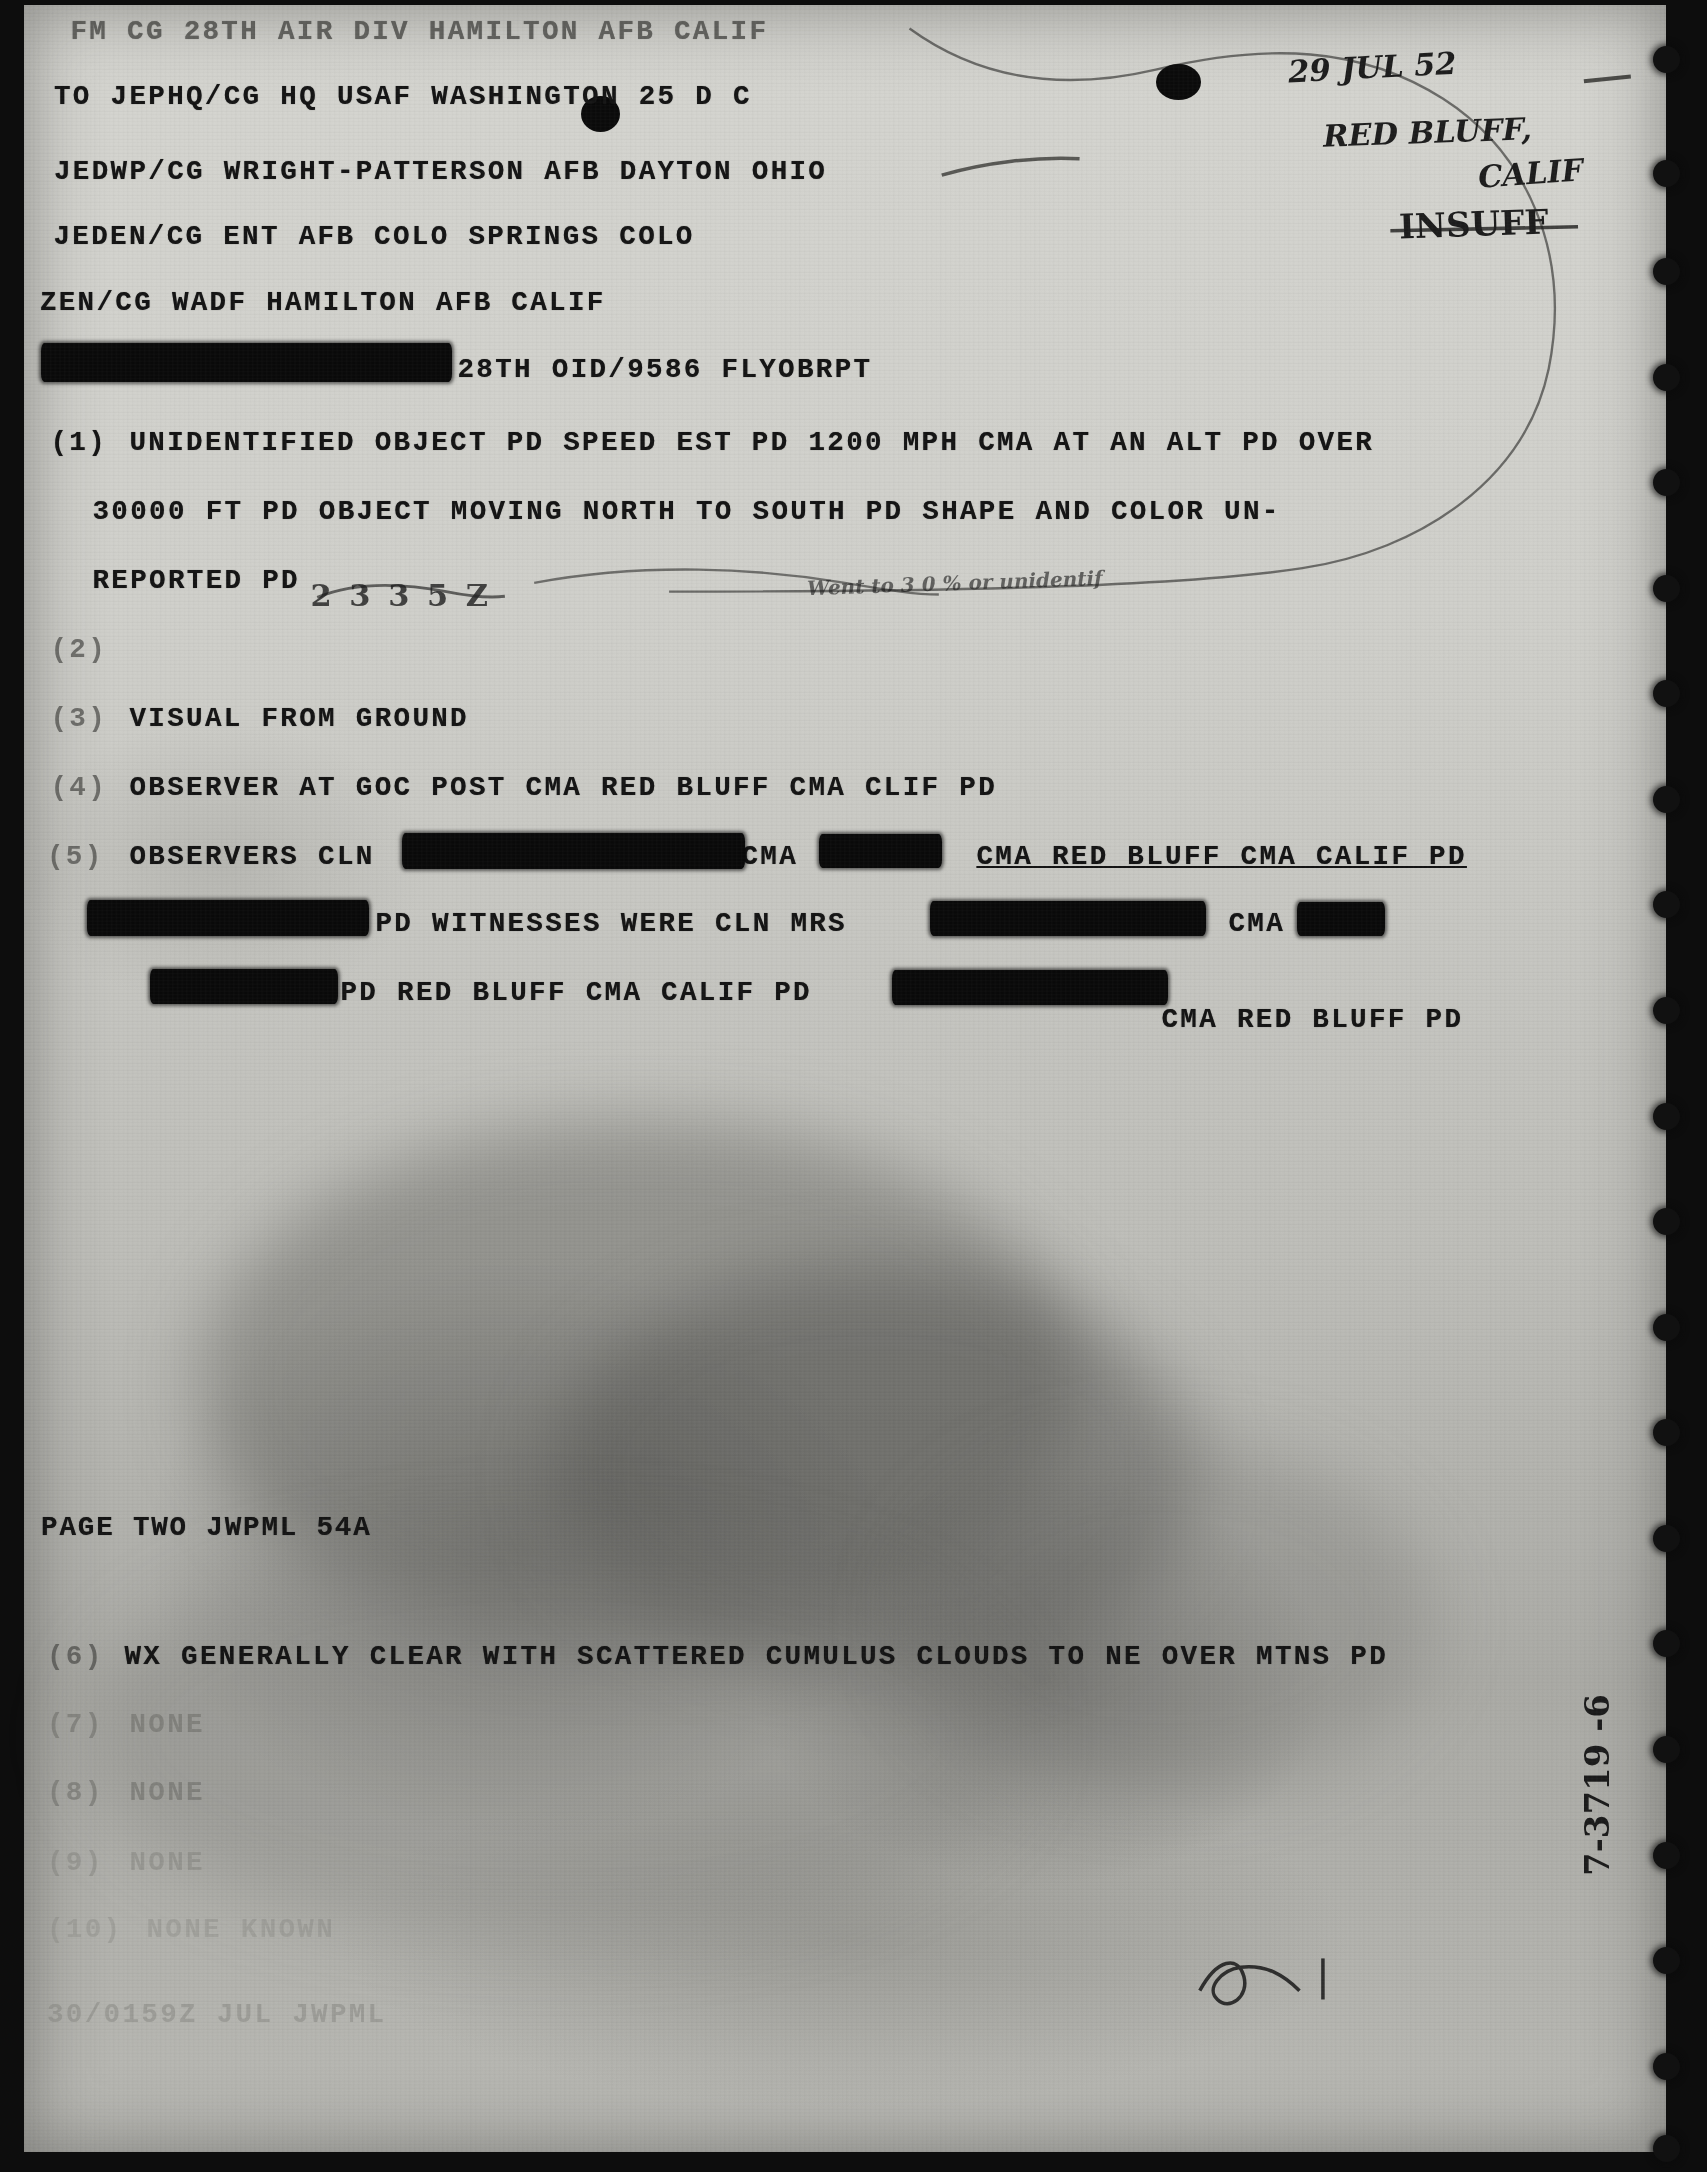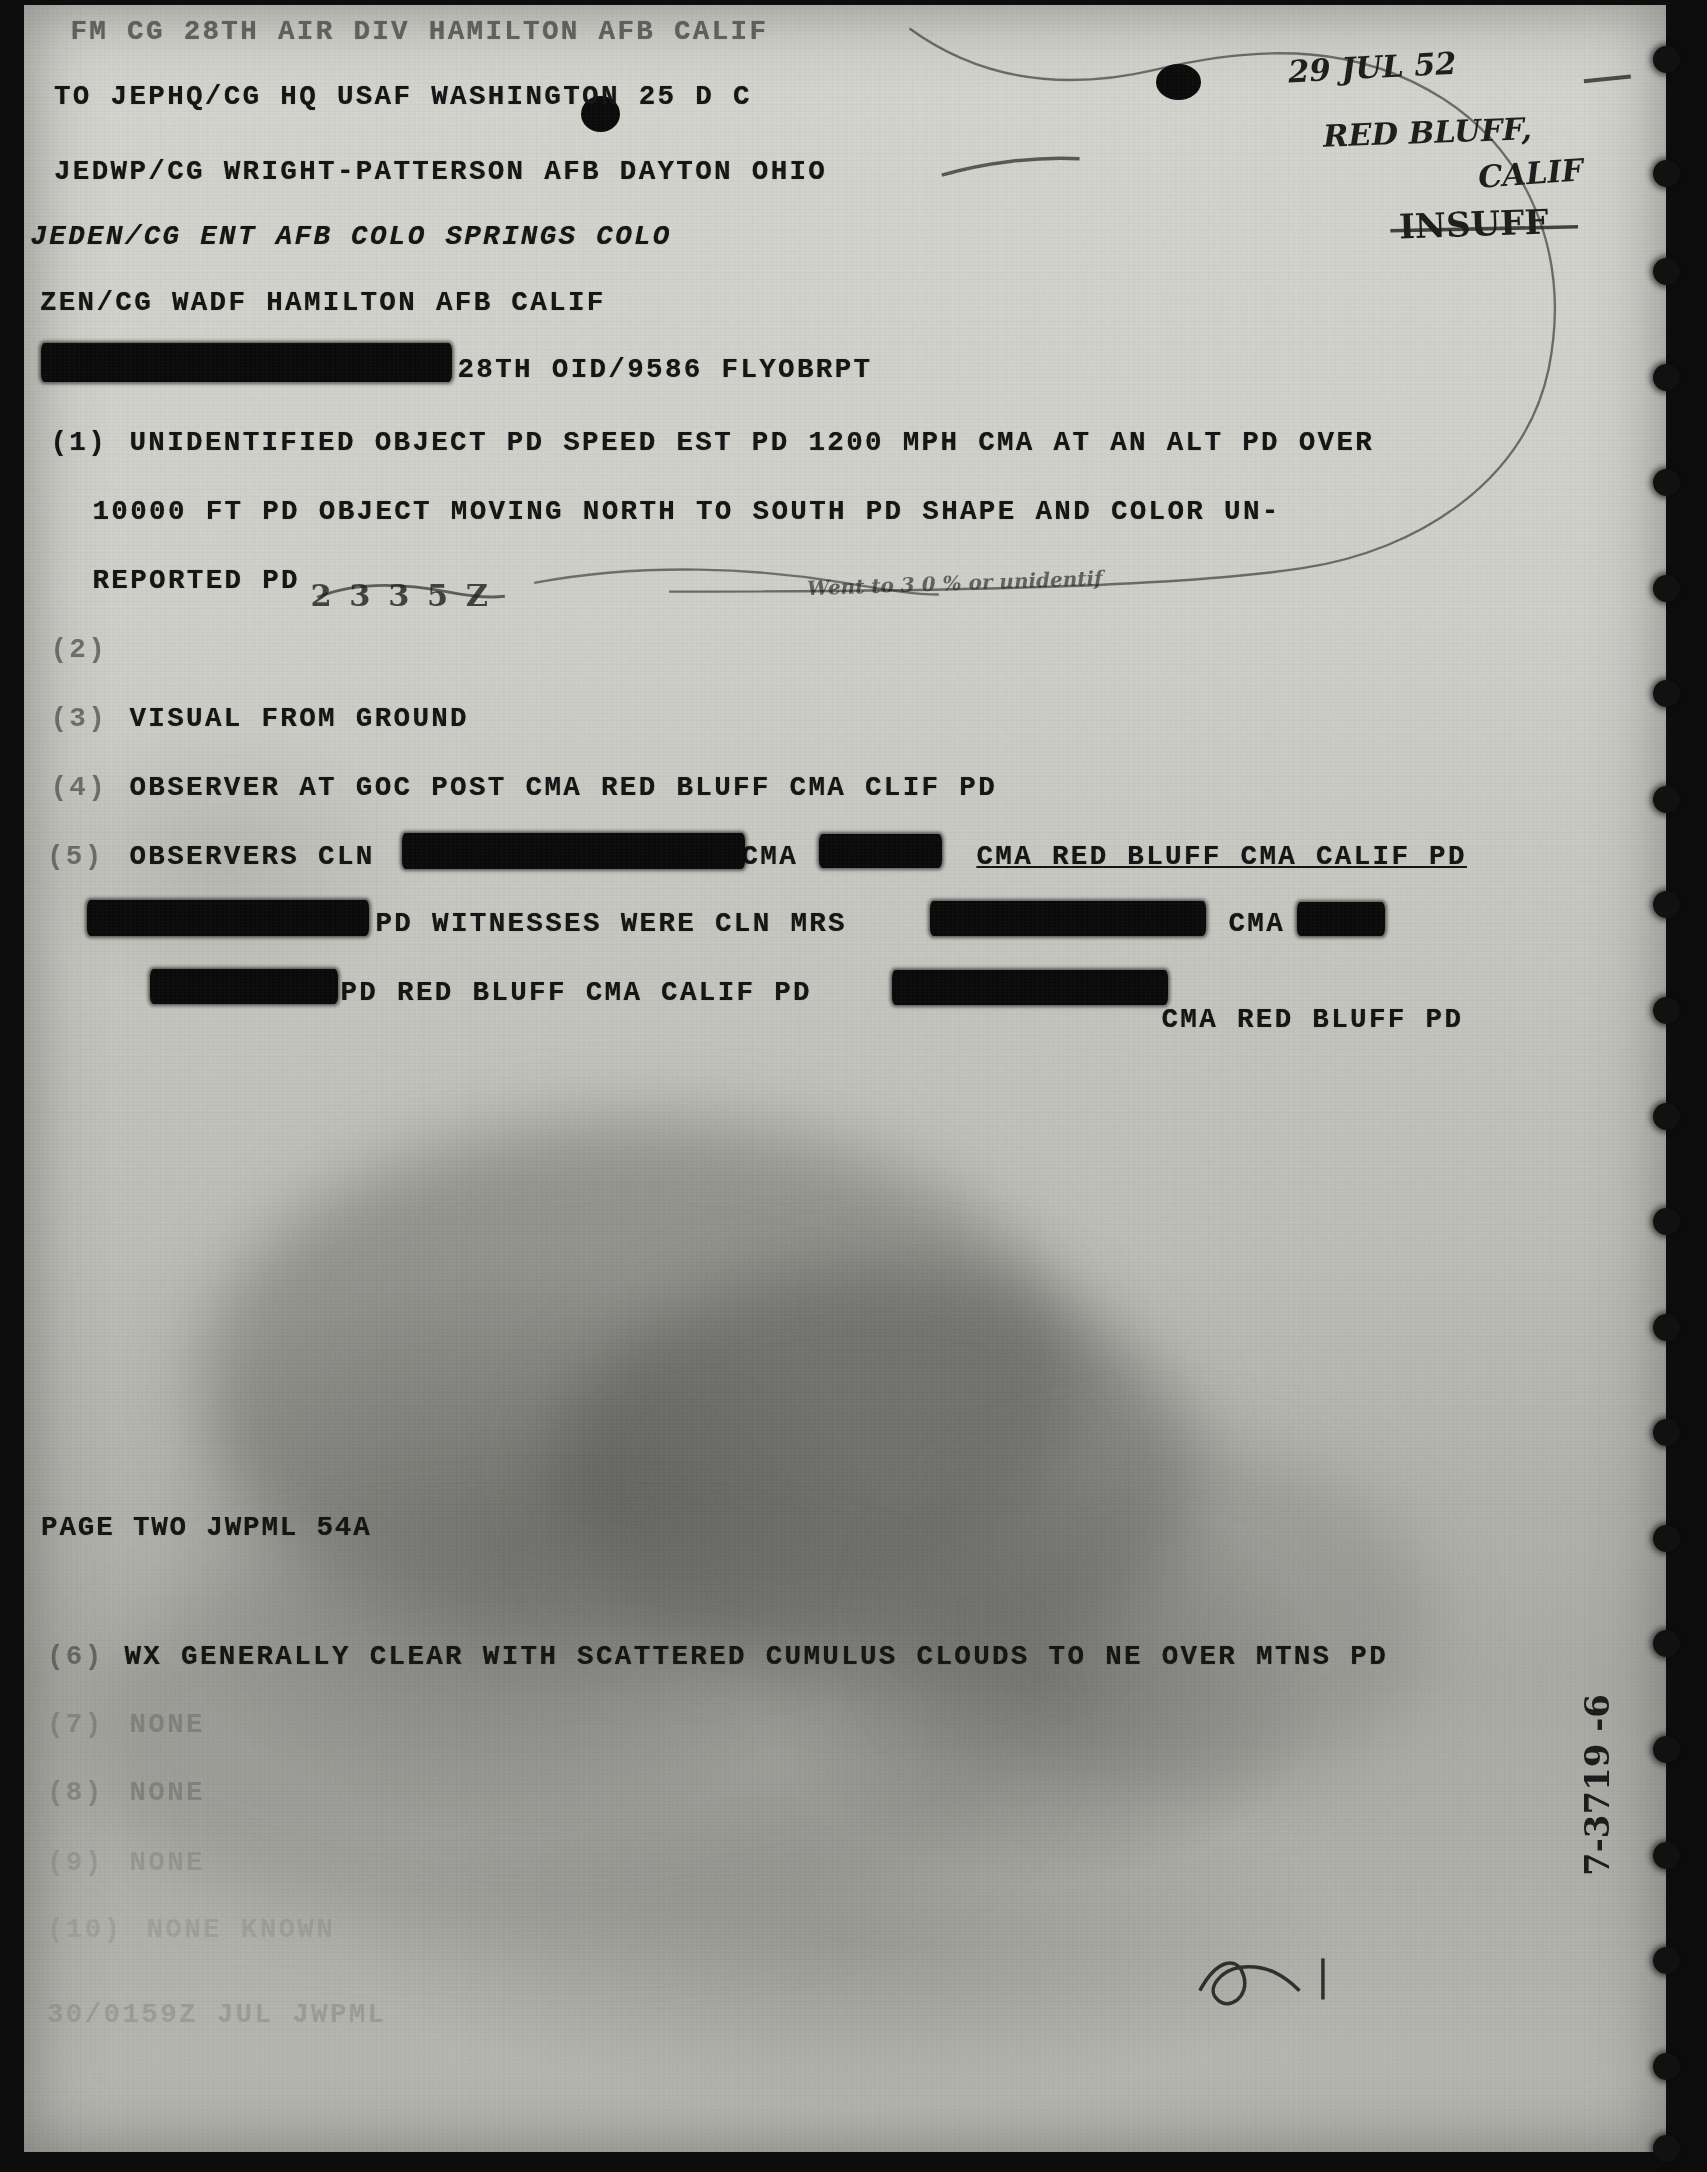--- a/index.html
+++ b/index.html
@@ -180,28 +180,28 @@
     </svg>
 
     <div class="inkblot" style="left:557px; top:91px; width:39px; height:36px;"></div>
     <div class="inkblot" style="left:1132px; top:59px; width:45px; height:36px;"></div>
 
     <div id="typed">
 
       <div class="line clipped" style="left:47px; top:11.7px;">FM CG 28TH AIR DIV HAMILTON AFB CALIF</div>
       <div class="line" style="left:30.5px; top:76px;">TO JEPHQ/CG HQ USAF WASHINGTON 25 D C</div>
       <div class="line" style="left:30.5px; top:151px;">JEDWP/CG WRIGHT-PATTERSON AFB DAYTON OHIO</div>
-      <div class="line" style="left:7px; top:216px;font-style:italic;">JEDEN/CG ENT AFB COLO SPRINGS COLO</div>
+      <div class="line" style="left:30px; top:216px;">JEDEN/CG ENT AFB COLO SPRINGS COLO</div>
       <div class="line" style="left:16.4px; top:282px;">ZEN/CG WADF HAMILTON AFB CALIF</div>
 
       <div class="line" style="left:434px; top:349px;">28TH OID/9586 FLYOBRPT</div>
 
       <div class="line" style="left:27px; top:422px;">(1)</div>
       <div class="line" style="left:106px; top:422px;">UNIDENTIFIED OBJECT PD SPEED EST PD 1200 MPH CMA AT AN ALT PD OVER</div>
-      <div class="line" style="left:69px; top:491px;">10000 FT PD OBJECT MOVING NORTH TO SOUTH PD SHAPE AND COLOR UN-</div>
+      <div class="line" style="left:69px; top:491px;">30000 FT PD OBJECT MOVING NORTH TO SOUTH PD SHAPE AND COLOR UN-</div>
       <div class="line" style="left:69px; top:560px;">REPORTED PD</div>
 
       <div class="line faded" style="left:27px; top:629px;">(2)</div>
 
       <div class="line faded" style="left:27px; top:698px;">(3)</div>
       <div class="line" style="left:106px; top:698px;">VISUAL FROM GROUND</div>
 
       <div class="line faded" style="left:27px; top:767px;">(4)</div>
       <div class="line" style="left:106px; top:767px;">OBSERVER AT GOC POST CMA RED BLUFF CMA CLIF PD</div>
 

